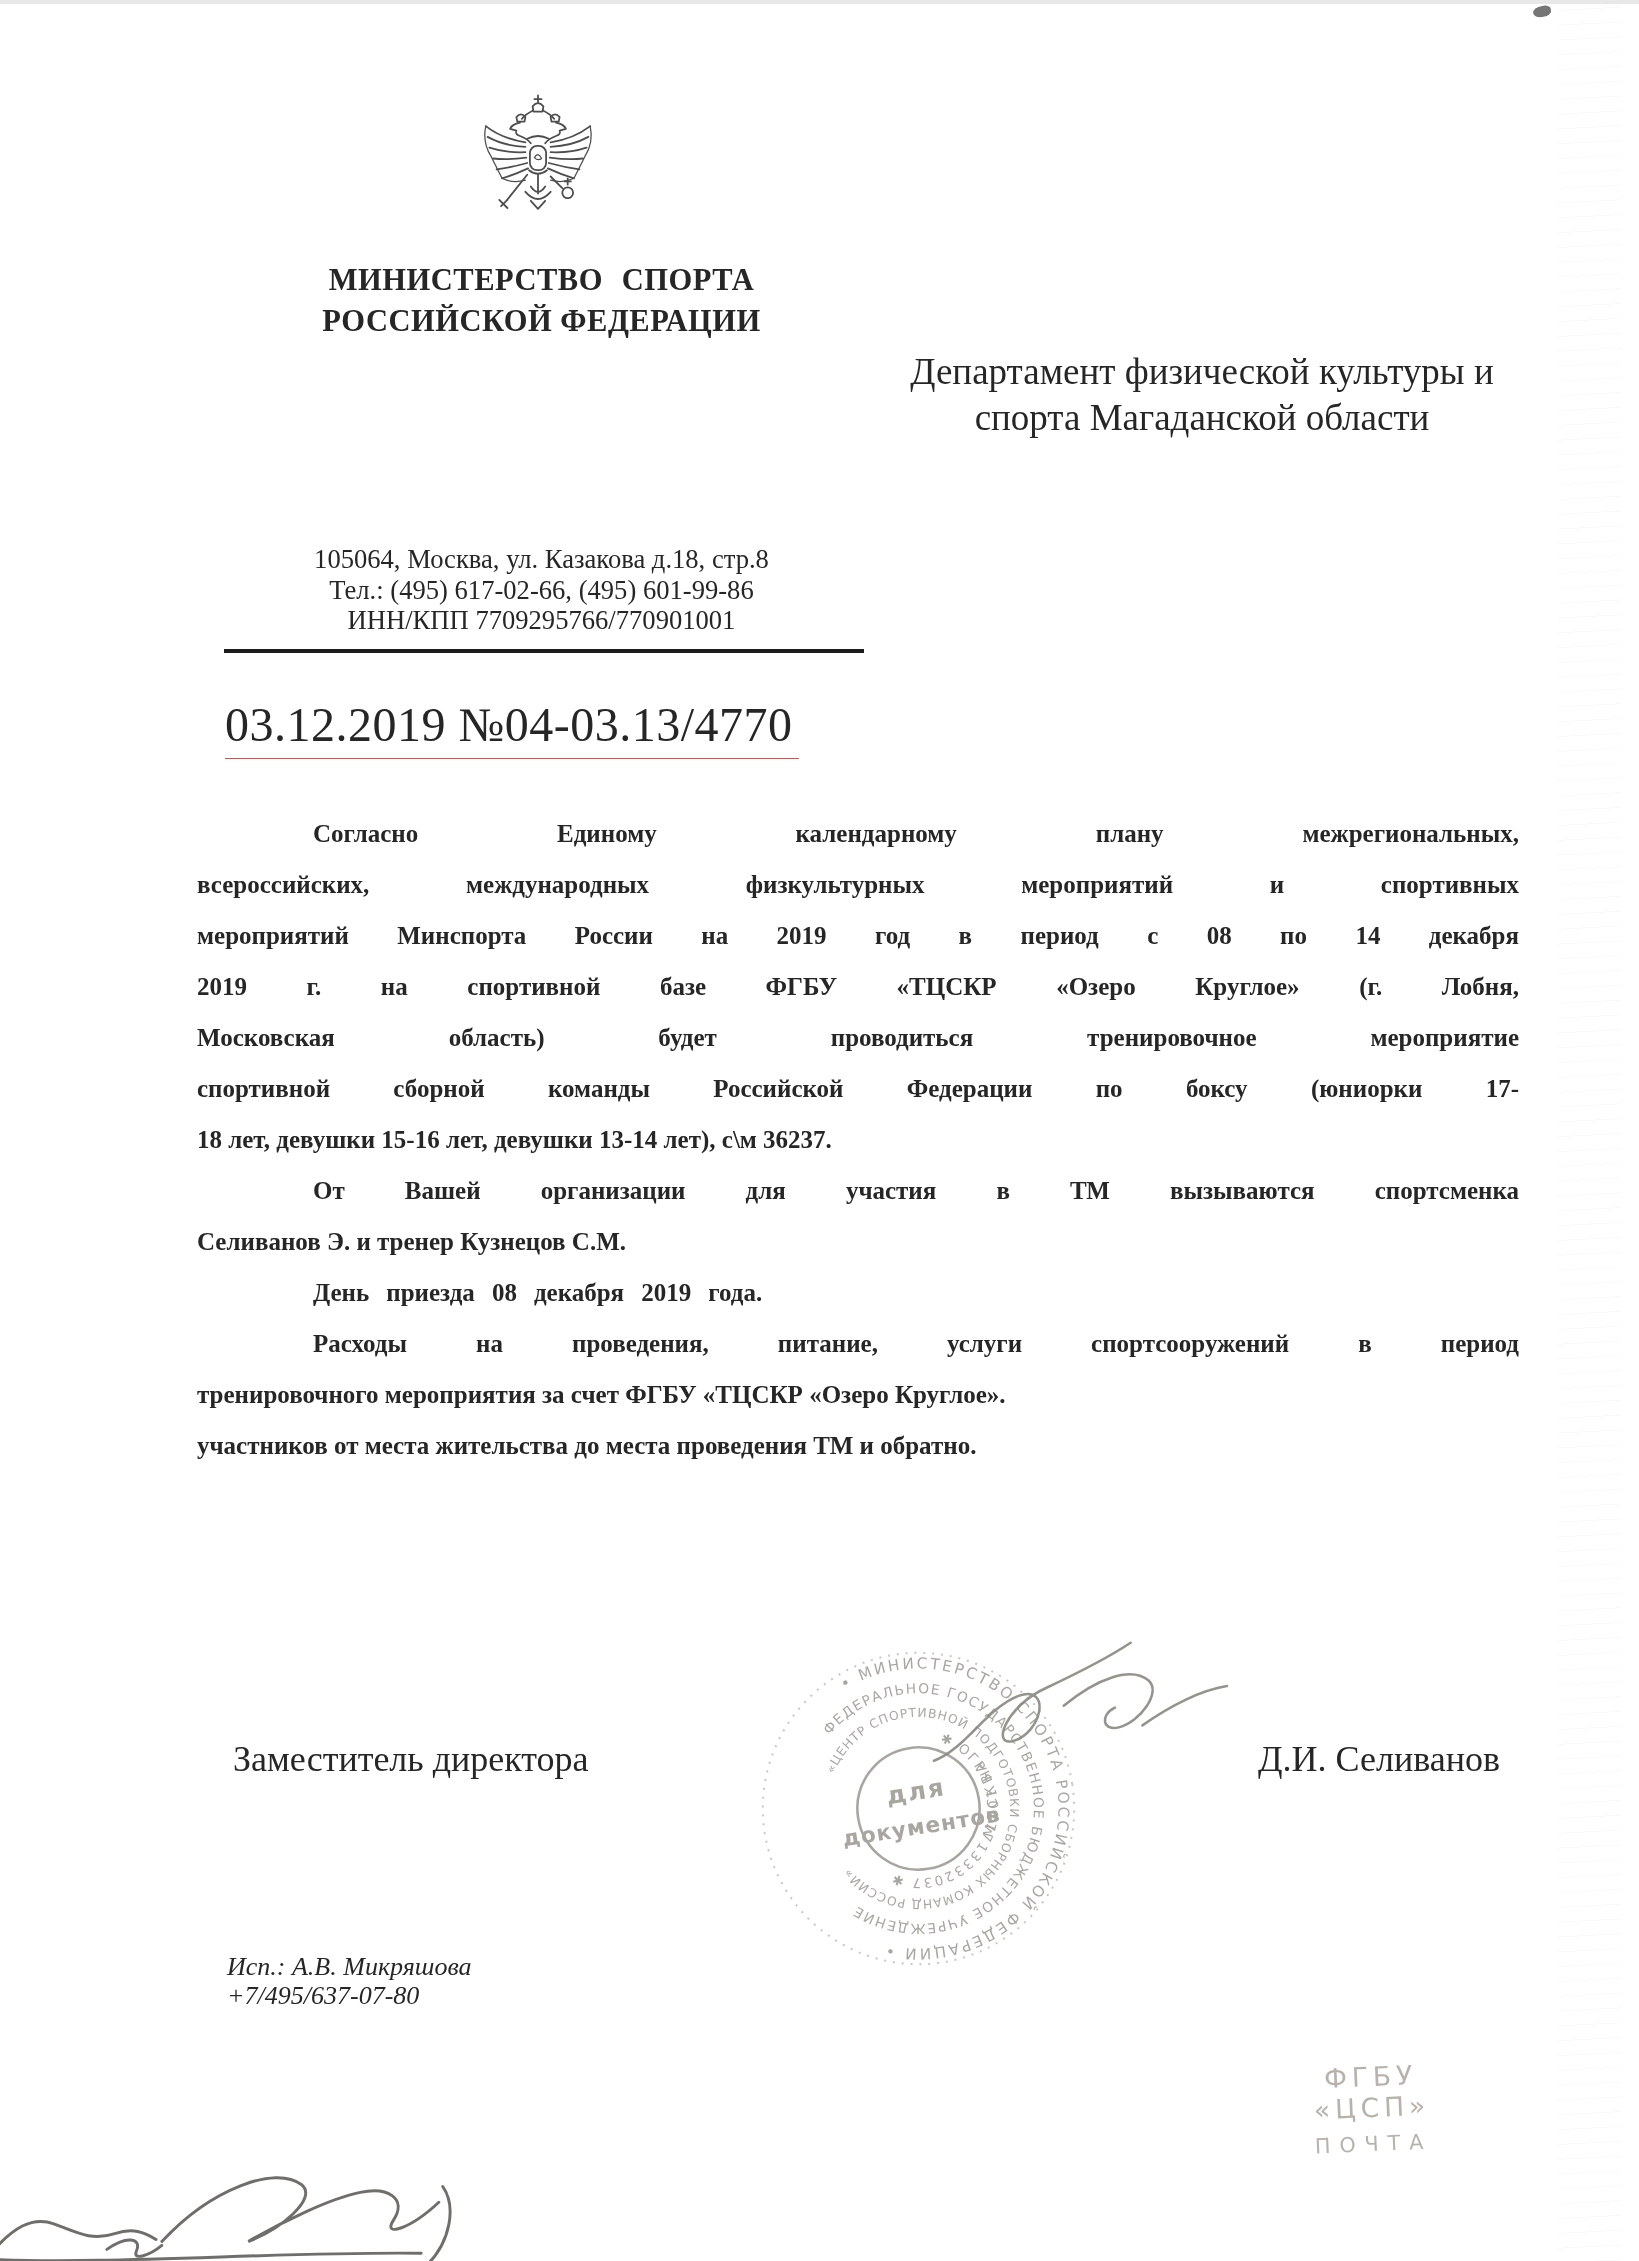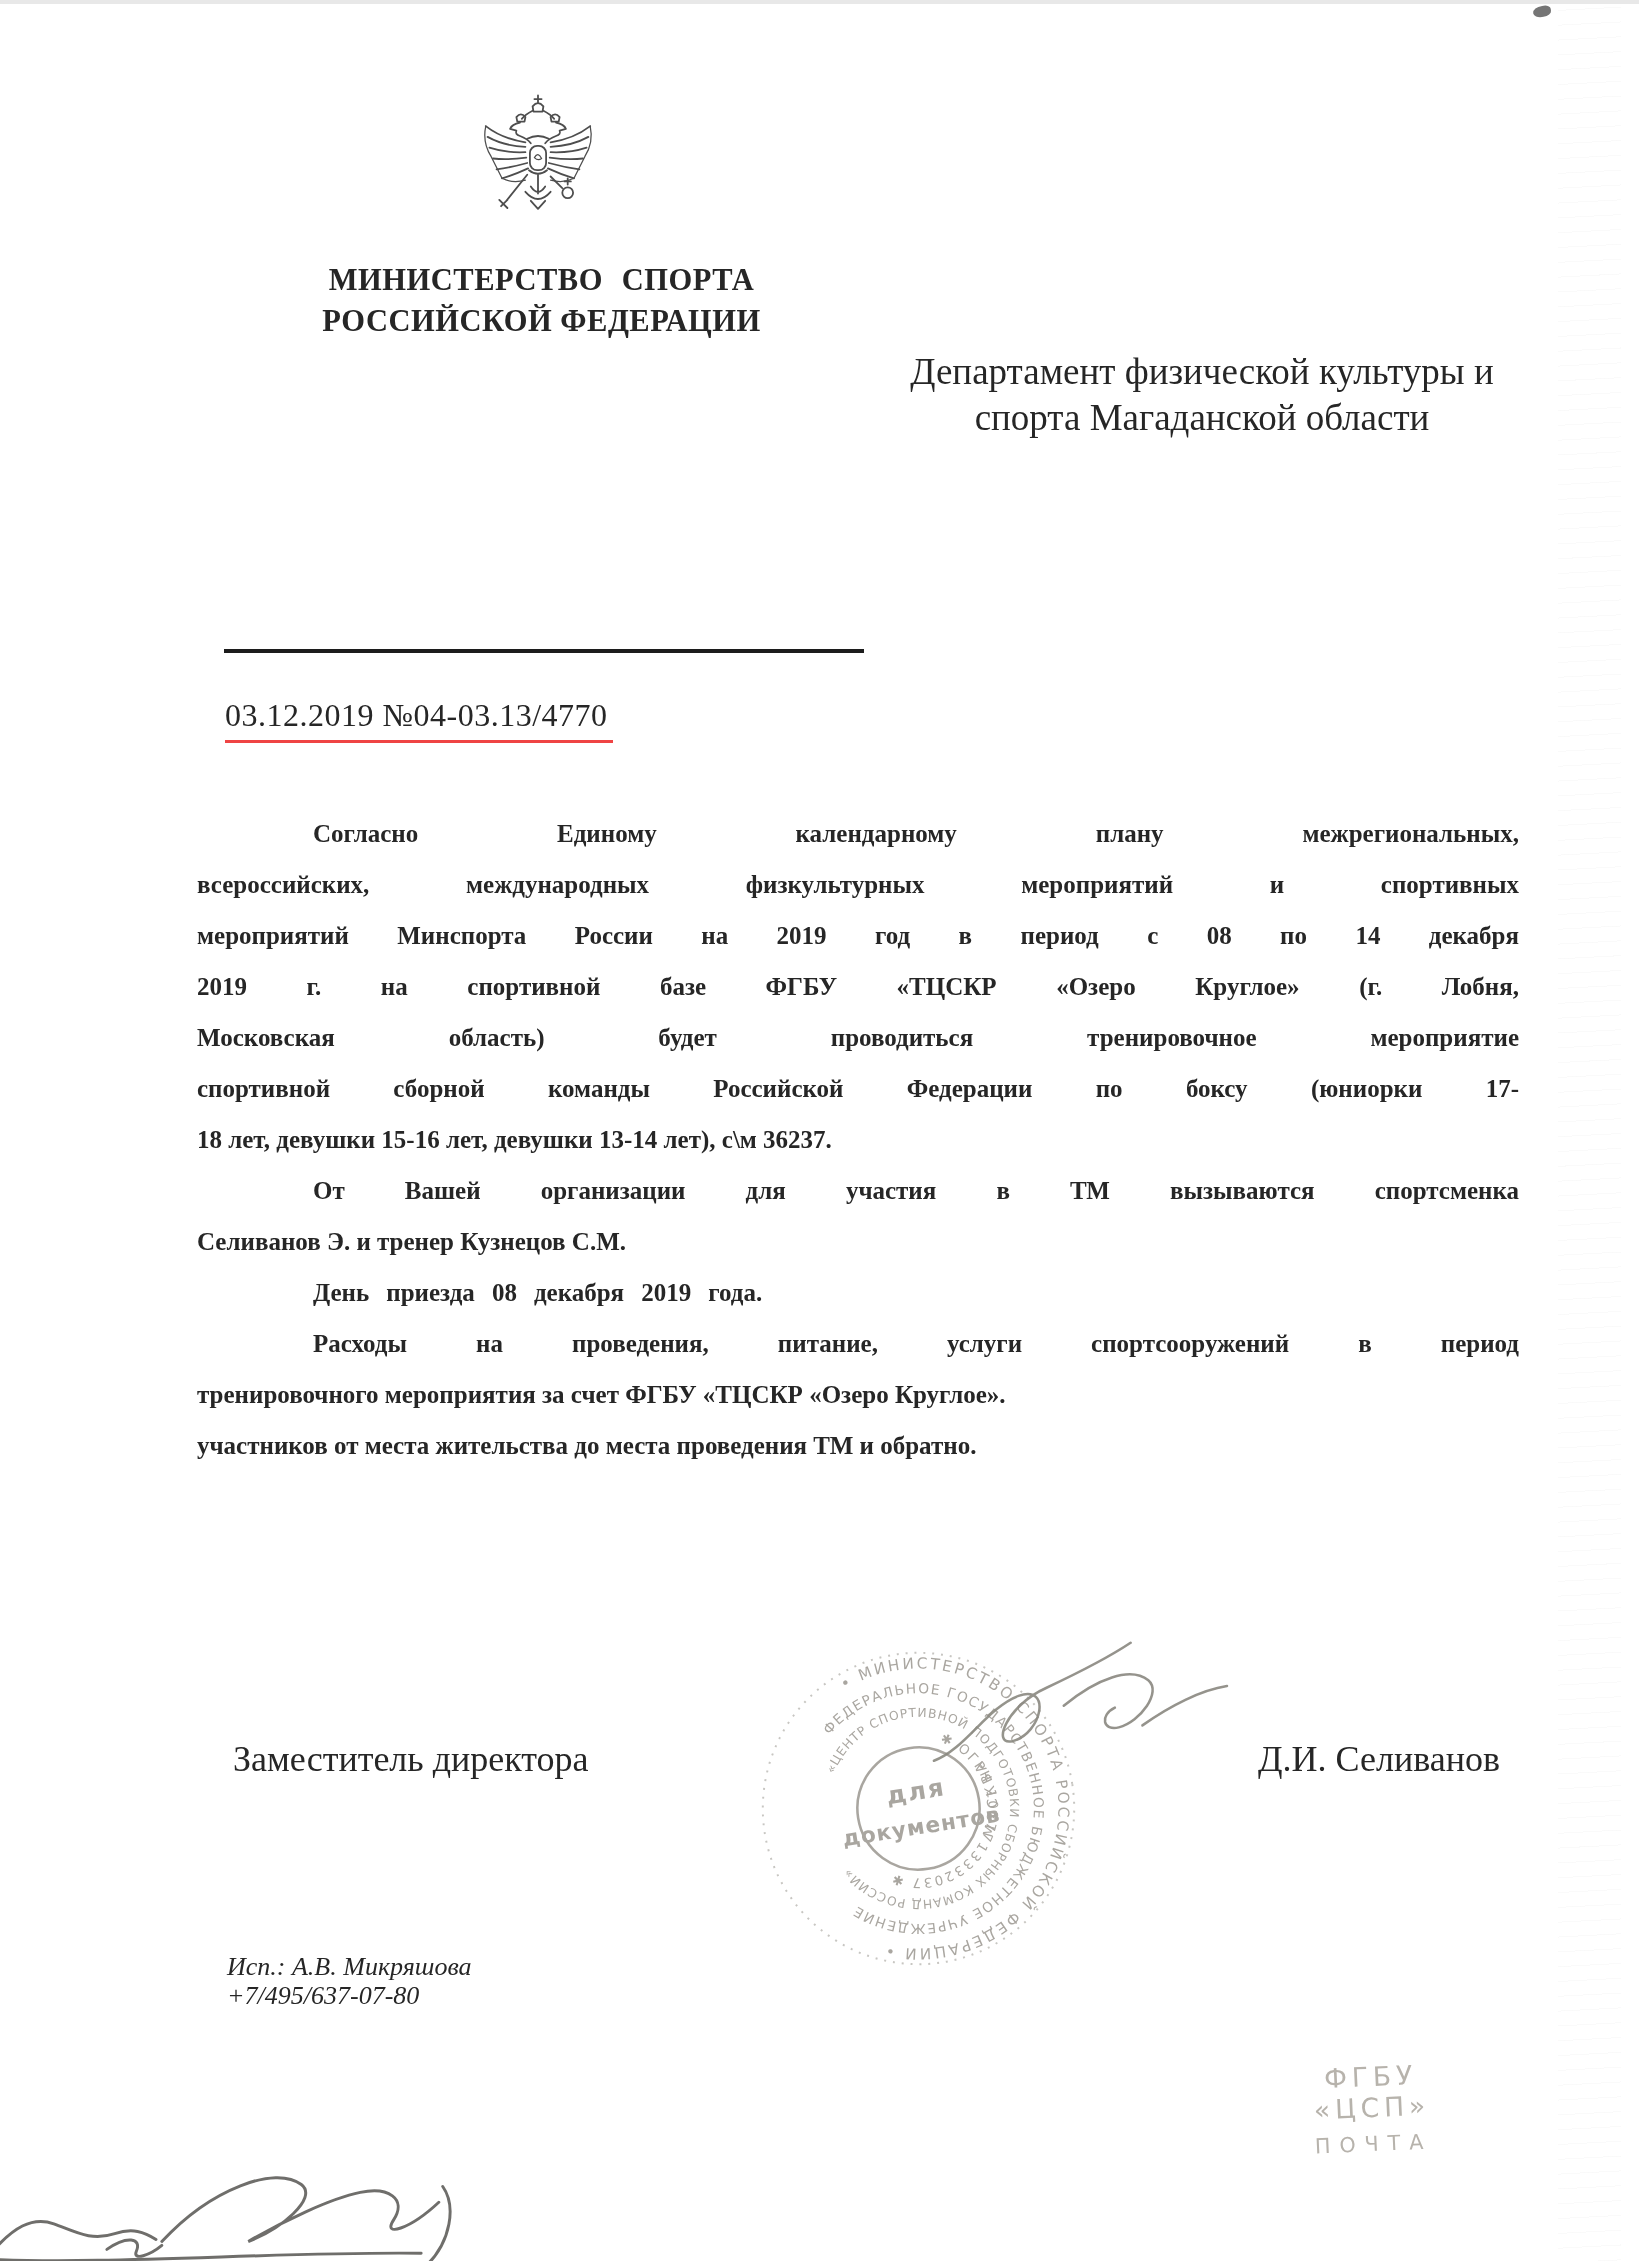--- a/index.html
+++ b/index.html
@@ -15,22 +15,22 @@
   .justify{text-align:justify;text-align-last:justify;text-justify:inter-word;}
   .wide{word-spacing:10.8px;}
 
   .eagle{left:475px;top:81px;width:126px;height:165px;}
   .ministry{left:251px;top:256px;width:581px;font-size:30.5px;line-height:41px;
             font-weight:bold;letter-spacing:0.5px;}
   .org{left:231px;top:347px;width:621px;font-size:31.5px;line-height:37px;}
   .contacts{left:251px;top:540px;width:581px;font-size:26.6px;line-height:30.5px;}
   .recipient{left:867px;top:345px;width:670px;font-size:37px;line-height:46px;}
   .rule{left:224px;top:645px;width:640px;height:3.9px;background:#1c1c1c;}
-  .refline{left:225px;top:693px;font-size:32px;letter-spacing:0.5px;
-           border-bottom:3px solid #ef4444;padding:0 5.9px 5.9px 0;}
+  .refline{left:225px;top:693px;font-size:48px;letter-spacing:0.5px;
+           border-bottom:1px solid #ef4444;padding:0 5.9px 5.9px 0;}
   .bodytext{left:197px;top:804px;width:1322px;font-size:25px;line-height:51px;font-weight:bold;}
   .sig-position{left:233px;top:1734px;font-size:36px;}
   .sig-name{left:1084px;top:1734px;width:416px;font-size:36px;text-align:right;}
   .stamp{left:749px;top:1635px;width:339px;height:339px;opacity:.82;}
   .sig-over-stamp{left:916px;top:1627px;width:325px;height:177px;}
   .footer-exec{left:227px;top:1949px;font-size:26px;line-height:28.6px;font-style:italic;}
   .big-signature{left:-11.8px;top:2155px;width:552px;height:110px;}
   .mail-stamp{left:1249px;top:2057px;width:246px;text-align:center;
               font-family:"DejaVu Sans", sans-serif;color:var(--mail,#aba69e);
               transform:rotate(-2.5deg);opacity:.85;}
@@ -67,20 +67,25 @@
       <path d="M84 100 L97 113 M103 109 v-7 M99.5 105.5 h7"></path>
     </g>
   </svg>
 
   <div class="abs ministry center">
       <div class="wide">МИНИСТЕРСТВО СПОРТА</div>
       <div>РОССИЙСКОЙ ФЕДЕРАЦИИ</div>
     </div>
 
 
+  <div class="abs contacts center">
+      <div>105064, Москва, ул. Казакова д.18, стр.8</div>
+      <div>Тел.: (495) 617-02-66, (495) 601-99-86</div>
+      <div>ИНН/КПП 7709295766/770901001</div>
+    </div>
 
   <div class="abs recipient center">
       <div>Департамент физической культуры и</div>
       <div>спорта Магаданской области</div>
     </div>
 
   <div class="abs rule"></div>
 
   <div class="abs refline">03.12.2019 №04-03.13/4770</div>
 

